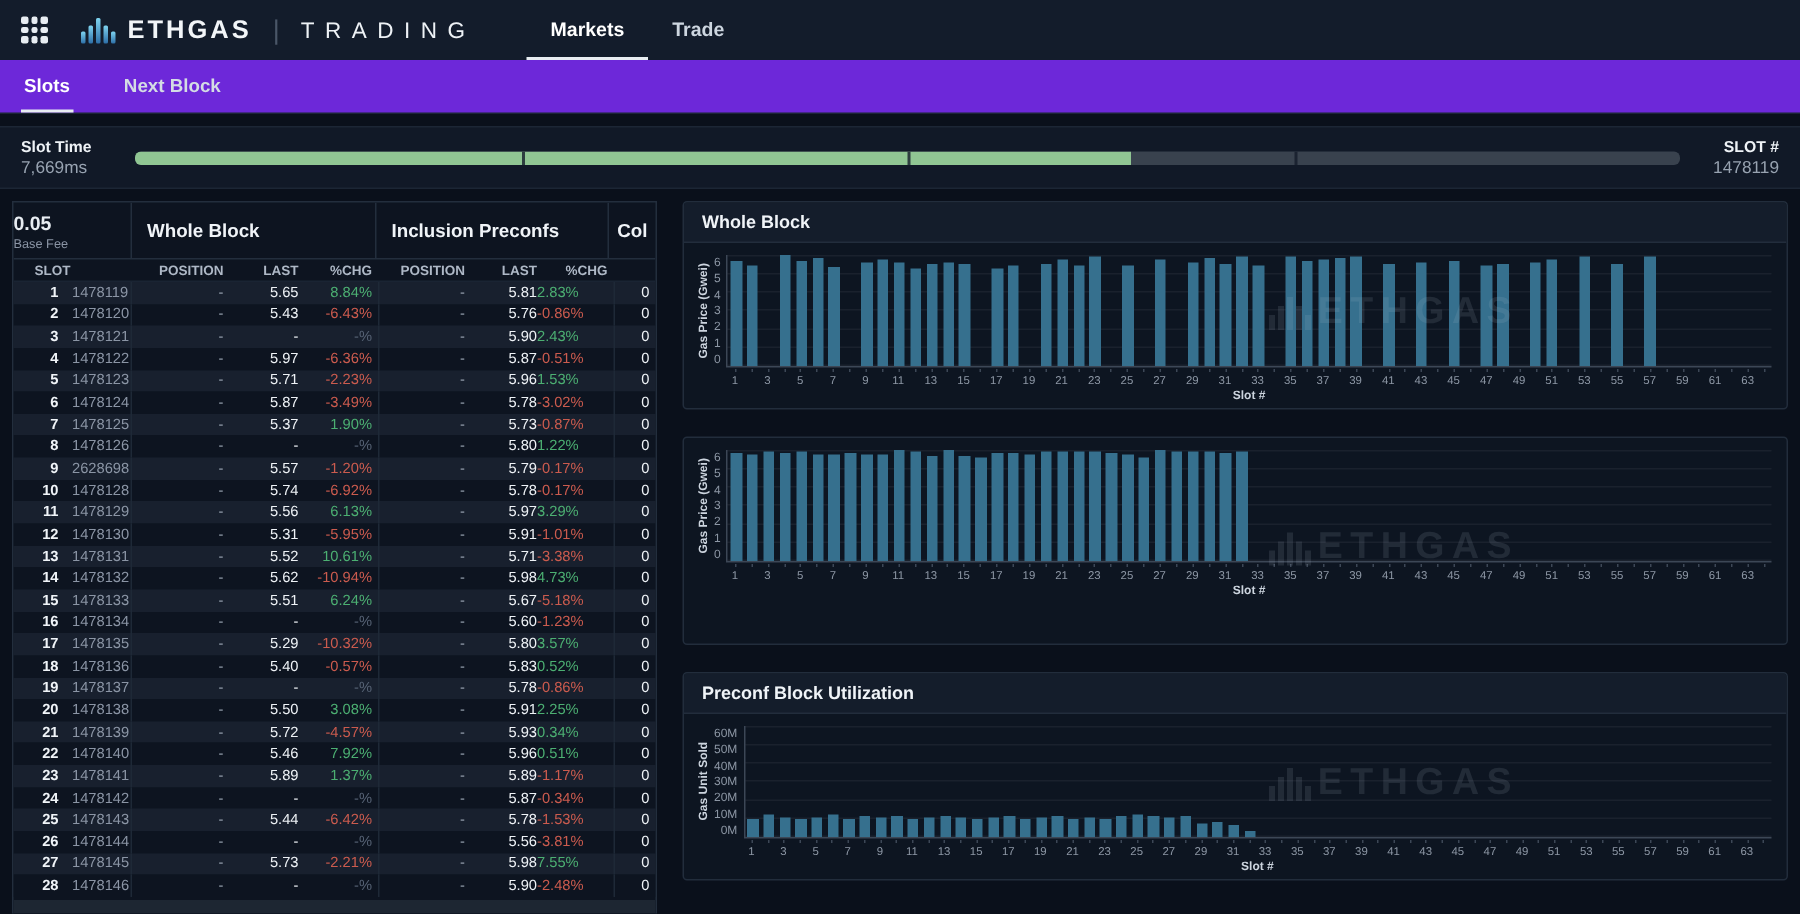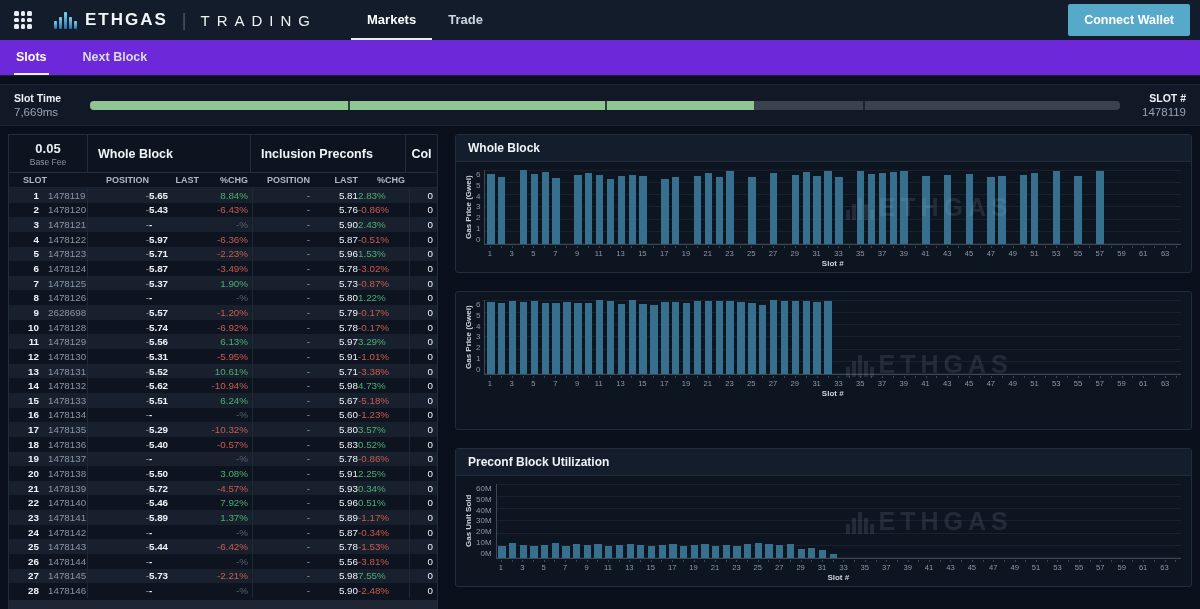--- a/index.html
+++ b/index.html
@@ -57,37 +57,37 @@
   .progress-tick { position:absolute; top:0; bottom:0; width:2px; background:#141c2a; opacity:.8; }
 
   
   .main { display:flex; margin:8px 8px 0 8px; gap:17px; height:476px; }
 
   
   .table-panel { width:430px; flex:none; background:#0d1420; border:1px solid #232e3d;
     position:relative; overflow:hidden; }
   .grp-row { display:flex; height:38px; border-bottom:1px solid #232e3d; }
   .grp-cell { display:flex; flex-direction:column; justify-content:center; }
-  .grp-fee { width:78px; align-items:center; }
+  .grp-fee { width:78px; }
   .fee-val { font-size:13px; font-weight:bold; }
   .fee-lbl { font-size:8.5px; color:#8b95a5; margin-top:1px; }
   .grp-wb { width:163px; padding-left:10px; border-left:1px solid #232e3d; }
   .grp-ip { width:155px; padding-left:10px; border-left:1px solid #232e3d; }
   .grp-col { width:32px; align-items:center; border-left:1px solid #232e3d; }
   .grp-title { font-size:12.5px; font-weight:bold; color:#f0f4f8; }
   .sub-row { display:flex; height:15px; align-items:center; font-size:9px; font-weight:bold;
     color:#aeb8c6; border-bottom:1px solid #1a2433; }
   .rows-host {}
   .trow { display:flex; height:14.65px; align-items:center; font-size:9.8px; cursor:pointer; }
   .trow.odd { background:#18202e; }
   .trow.even { background:#0d1420; }
   .c-rank { width:30px; text-align:right; font-weight:bold; color:#f0f4f8; flex:none; }
   .c-slot { width:48px; text-align:left; padding-left:9px; color:#8b95a5; flex:none; }
   .c-pos1 { width:62px; text-align:right; color:#98a3b1; flex:none; border-left:1px solid #1e2937; height:100%; display:flex; align-items:center; justify-content:flex-end; }
-  .c-last1 { width:50px; color:#eef2f6; flex:none;font-weight:bold; }
+  .c-last1 { width:50px; text-align:right; color:#eef2f6; flex:none; }
   .c-chg1 { width:53px; text-align:right; flex:none; padding-right:4px; }
   .c-pos2 { width:58px; text-align:right; color:#98a3b1; flex:none; border-left:1px solid #1e2937; height:100%; display:flex; align-items:center; justify-content:flex-end; }
   .c-last2 { width:48px; text-align:right; color:#eef2f6; flex:none; }
   .c-chg2 { width:51px; text-align:left; flex:none; padding-right:4px; }
   .c-col { width:32px; text-align:right; padding-right:8px; color:#eef2f6; flex:none; border-left:1px solid #1e2937; height:100%; display:flex; align-items:center; justify-content:flex-end; }
   .s-slot { width:78px; padding-left:14px; flex:none; }
   .s-pos1 { width:62px; text-align:right; flex:none; }
   .s-last1 { width:50px; text-align:right; flex:none; }
   .s-chg1 { width:53px; text-align:right; padding-right:4px; flex:none; }
   .s-pos2 { width:58px; text-align:right; flex:none; }
@@ -154,21 +154,20 @@
       </div>
     <div class="brand">ETHGAS</div>
     <div class="brand-divider">|</div>
     <div class="product">TRADING</div>
     <nav class="topnav">
       <div class="nav-item active">Markets</div>
       <div class="nav-item">Trade</div>
     </nav>
   </div>
   <div class="topbar-right">
-    <button class="connect-btn">Connect Wallet</button>
   </div>
 </header>
 
 <div class="tabbar">
   <div class="tab active">Slots</div>
   <div class="tab">Next Block</div>
 </div>
 
 <div class="slot-band">
   <div class="slot-left">

